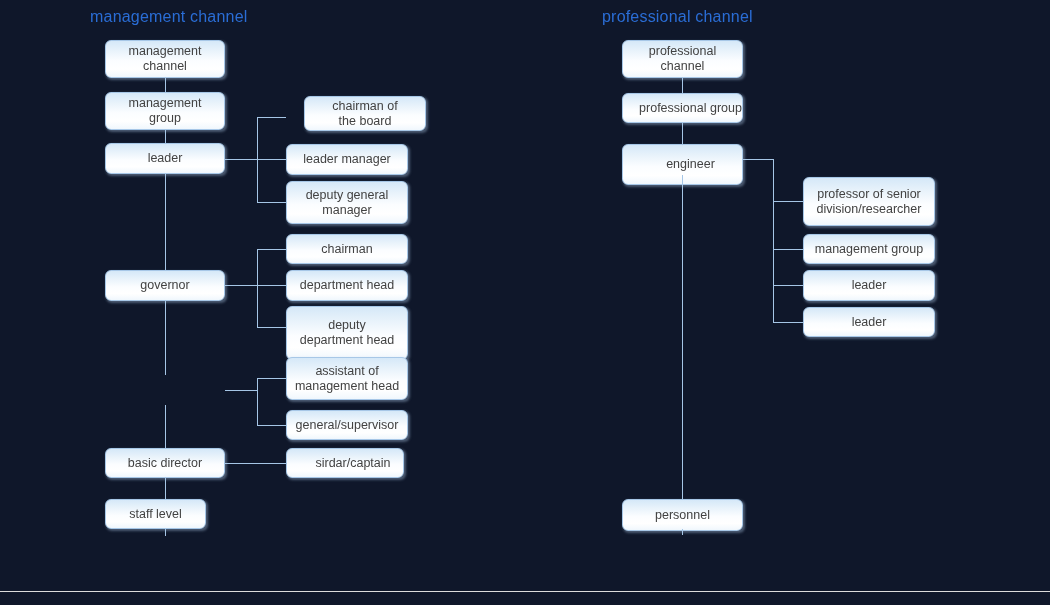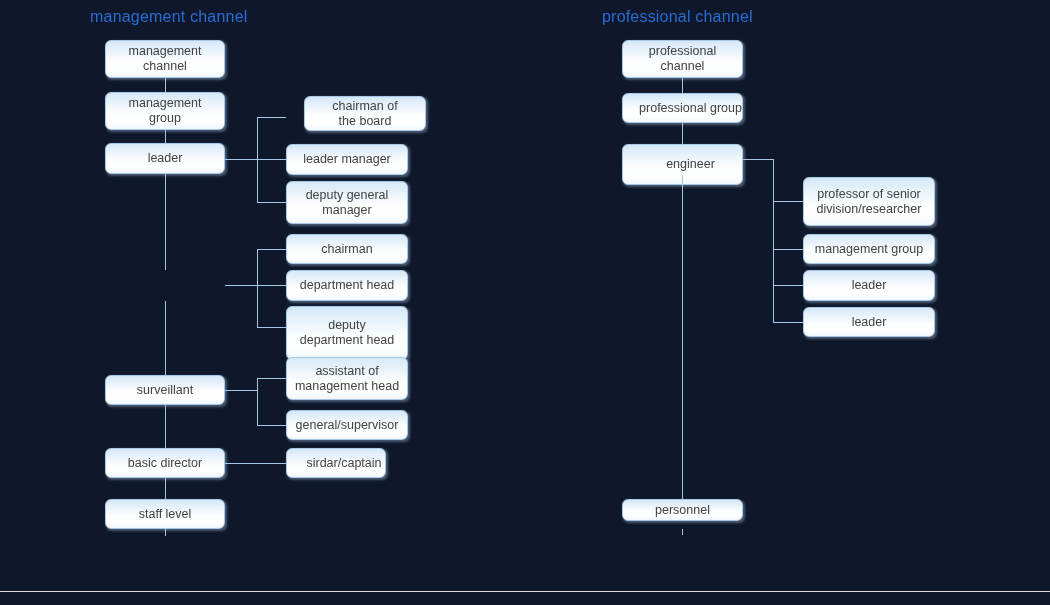--- a/index.html
+++ b/index.html
@@ -65,46 +65,46 @@
 <div class="canvas">
 
   <div class="chart-title" style="left:90px; top:8px;">management channel</div>
   <div class="chart-title" style="left:602px; top:8px;">professional channel</div>
 
   <div class="node" style="left:105px; top:40px;  width:120px; height:38px;">management
 channel</div>
   <div class="node" style="left:105px; top:92px;  width:120px; height:38px;">management
 group</div>
   <div class="node" style="left:105px; top:143px; width:120px; height:31px;">leader</div>
-  <div class="node" style="left:105px; top:375px; width:120px; height:30px;">surveillant</div>
+  <div class="node" style="left:105px; top:270px; width:120px; height:31px;">governor</div>
   <div class="node" style="left:105px; top:448px; width:120px; height:30px;">basic director</div>
-  <div class="node" style="left:105px; top:499px; width:120px; height:30px;">staff level</div>
+  <div class="node" style="left:105px; top:499px; width:101px; height:30px;">staff level</div>
 
   <div class="node" style="left:304px; top:96px;  width:122px; height:35px;">chairman of
 the board</div>
   <div class="node" style="left:286px; top:144px; width:122px; height:31px;">leader manager</div>
   <div class="node" style="left:286px; top:181px; width:122px; height:43px;">deputy general
 manager</div>
 
   <div class="node" style="left:286px; top:234px; width:122px; height:30px;">chairman</div>
   <div class="node" style="left:286px; top:270px; width:122px; height:31px;">department head</div>
   <div class="node" style="left:286px; top:306px; width:122px; height:54px;">deputy
 department head</div>
 
   <div class="node" style="left:286px; top:357px; width:122px; height:43px;">assistant of
 management head</div>
   <div class="node" style="left:286px; top:410px; width:122px; height:30px;">general/supervisor</div>
 
-  <div class="node" style="left:286px; top:448px; width:100px; height:30px;padding-left:16px;">sirdar/captain</div>
+  <div class="node" style="left:286px; top:448px; width:118px; height:30px;padding-left:16px;">sirdar/captain</div>
 
   <div class="node" style="left:622px; top:40px;  width:121px; height:38px;">professional
 channel</div>
   <div class="node" style="left:622px; top:93px;  width:121px; height:30px;padding-left:16px;">professional group</div>
   <div class="node" style="left:622px; top:144px; width:121px; height:41px;padding-left:16px;">engineer</div>
-  <div class="node" style="left:622px; top:499px; width:121px; height:22px;">personnel</div>
+  <div class="node" style="left:622px; top:499px; width:121px; height:32px;">personnel</div>
 
   <div class="node" style="left:803px; top:177px; width:132px; height:49px;">professor of senior
 division/researcher</div>
   <div class="node" style="left:803px; top:234px; width:132px; height:30px;">management group</div>
   <div class="node" style="left:803px; top:270px; width:132px; height:31px;">leader</div>
   <div class="node" style="left:803px; top:307px; width:132px; height:30px;">leader</div>
 
   <div class="vl" style="left:165px; top:78px;  height:14px;"></div>
   <div class="vl" style="left:165px; top:130px; height:13px;"></div>
   <div class="vl" style="left:165px; top:174px; height:96px;"></div>

